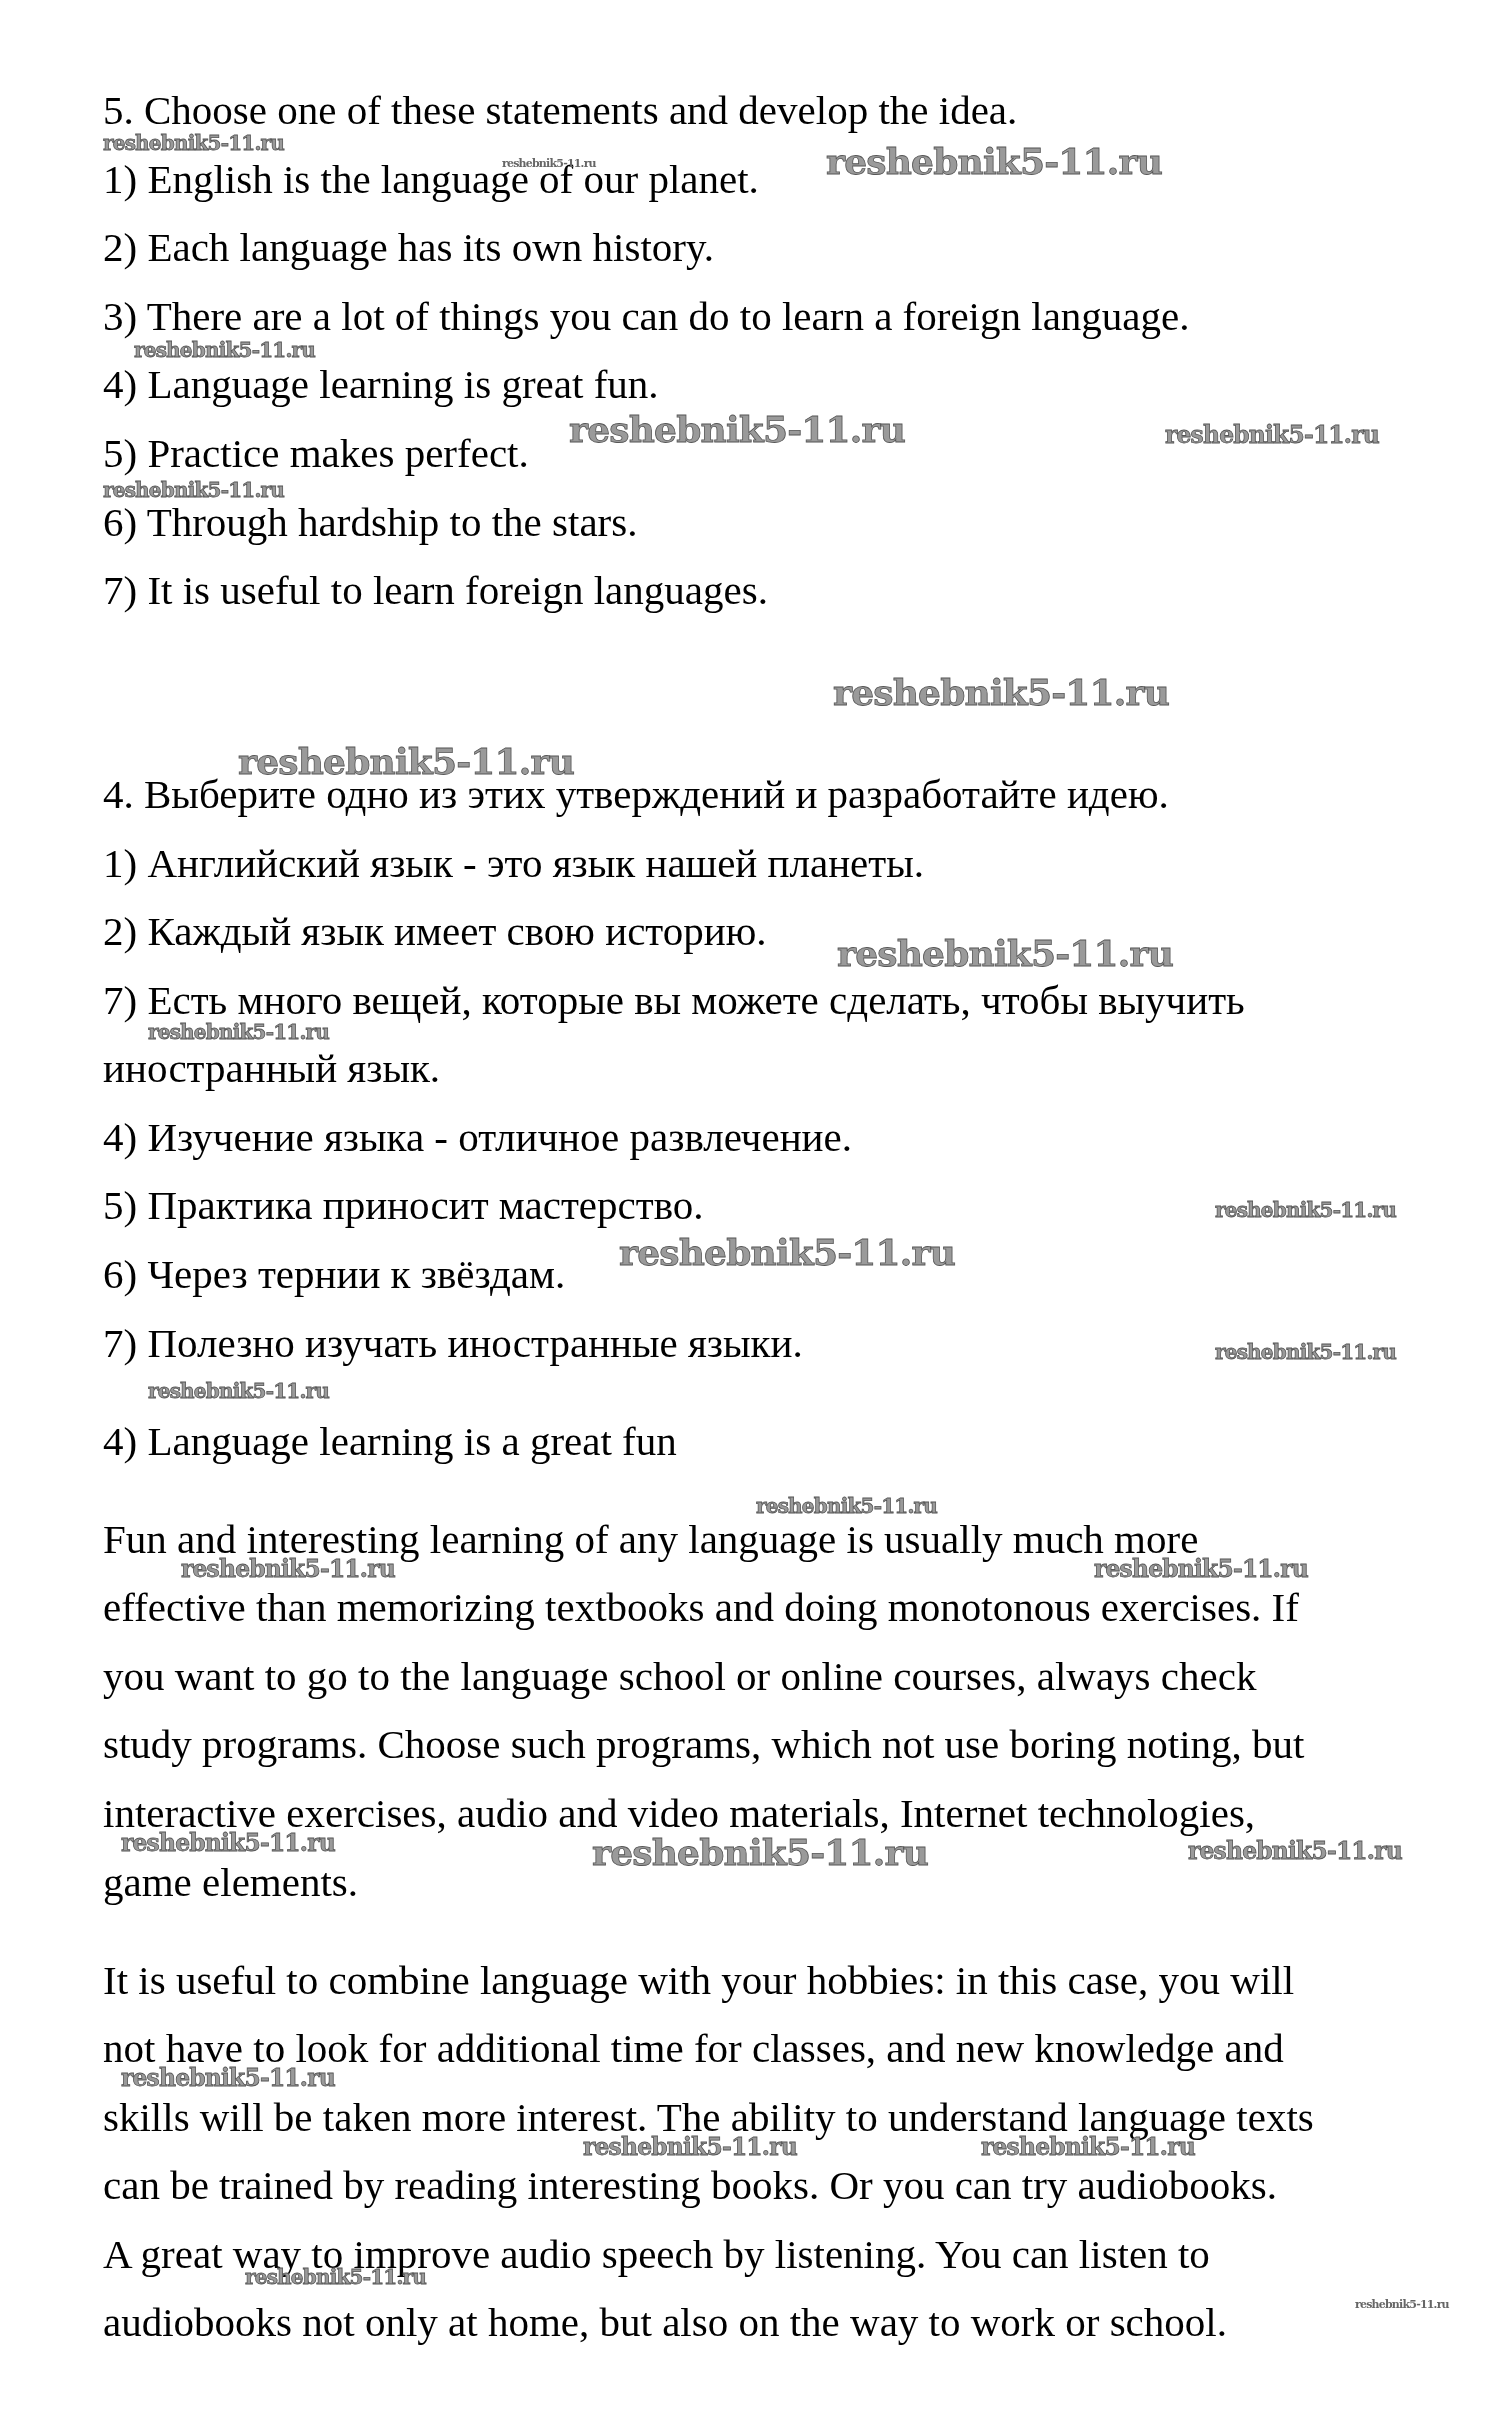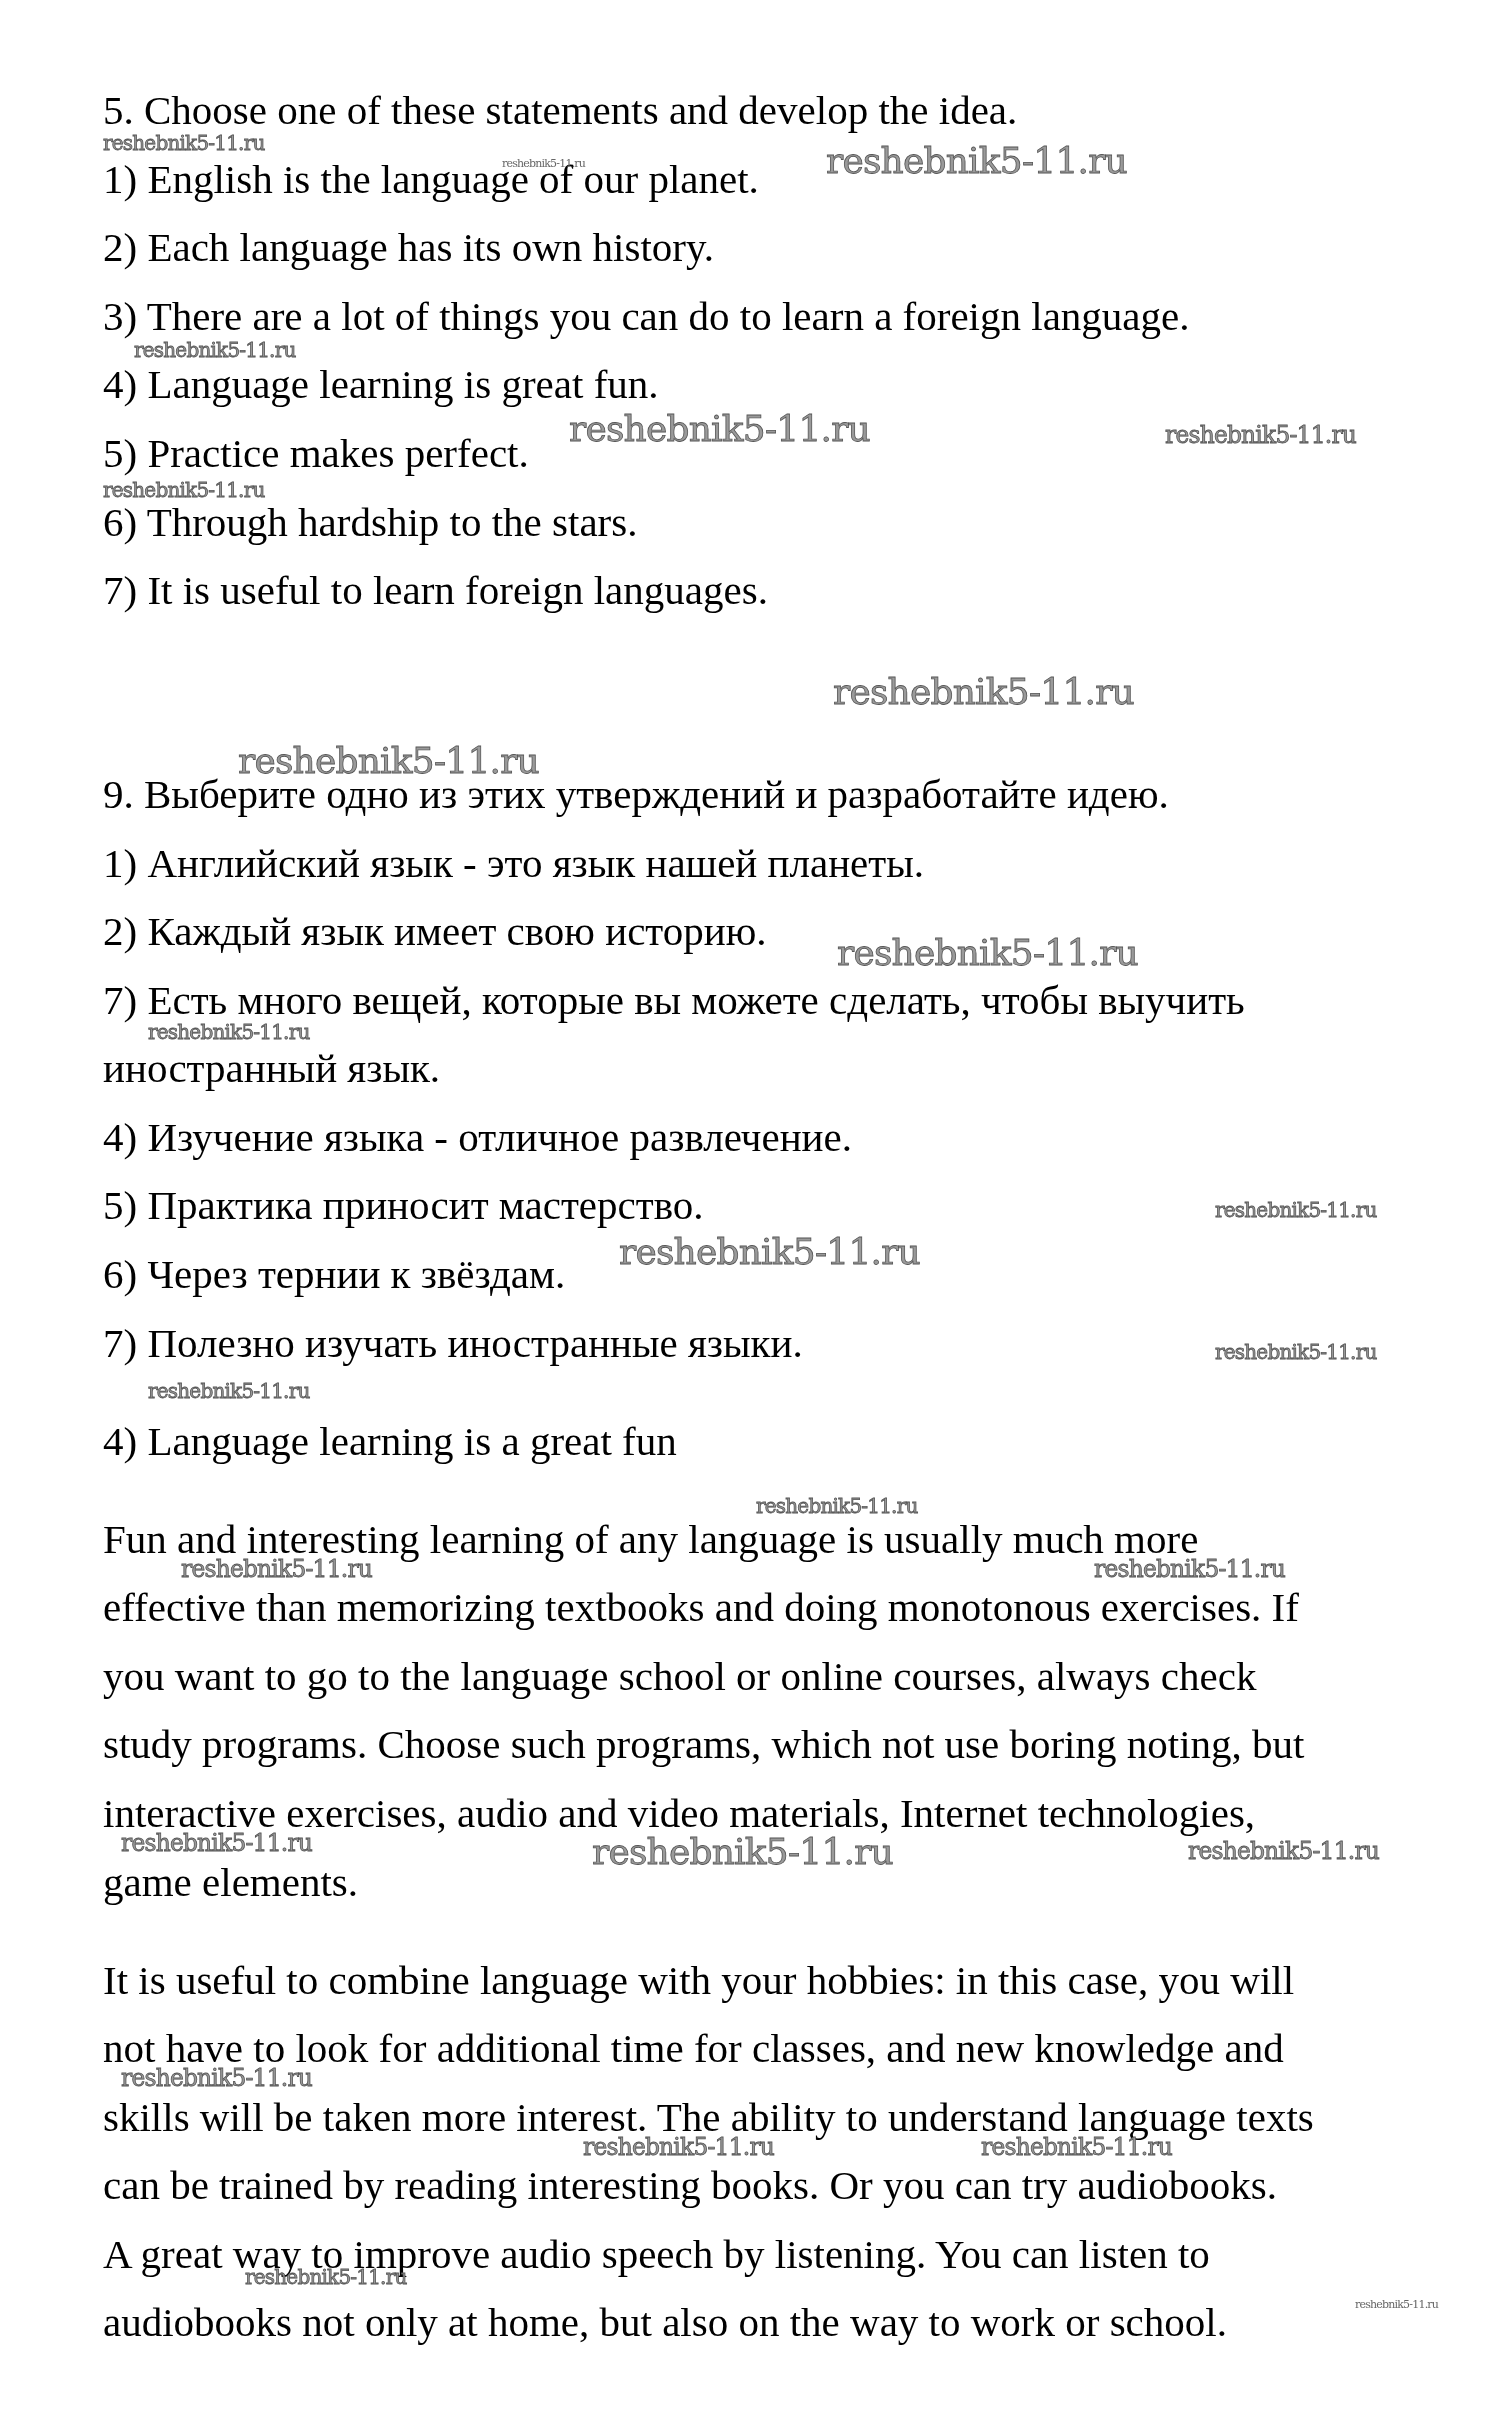--- a/index.html
+++ b/index.html
@@ -1,39 +1,39 @@
 <!DOCTYPE html>
 <html style="font-size:12.5px"><head>
 <meta charset="utf-8">
 <style>
   html, body { margin: 0; padding: 0; background: #ffffff; }
   body { width: 1512px; height: 2426px; position: relative; overflow: hidden;
          font-family: "Liberation Serif", "DejaVu Serif", serif; color: #000; }
   .line { position: absolute; left: 103px; font-size: 41px; line-height: 47px; white-space: nowrap; }
   .bold { font-weight: normal; }
-  .wm { position: absolute; font-family: "DejaVu Serif", "Liberation Serif", serif; font-weight: normal;
+  .wm { position: absolute; font-family: "DejaVu Serif", "Liberation Serif", serif; font-weight: bold;
         color: #9a9a9a; -webkit-text-stroke: 0.8px #555; letter-spacing: -0.8px; white-space: nowrap; }
   .wm.big { font-size: 36px; }
   .wm.mid { font-size: 23.4px; }
   .wm.small { font-size: 20px; }
   .wm.tiny { font-size: 11px; -webkit-text-stroke: 0; color: #666; }
 </style>
 </head>
 <body>
 
 <div class="line bold" style="top:87px">5. Choose one of these statements and develop the idea.</div>
 <div class="line" style="top:156px">1) English is the language of our planet.</div>
 <div class="line" style="top:224px">2) Each language has its own history.</div>
 <div class="line" style="top:293px">3) There are a lot of things you can do to learn a foreign language.</div>
 <div class="line" style="top:361px">4) Language learning is great fun.</div>
 <div class="line" style="top:430px">5) Practice makes perfect.</div>
 <div class="line" style="top:499px">6) Through hardship to the stars.</div>
 <div class="line" style="top:567px">7) It is useful to learn foreign languages.</div>
 
-<div class="line bold" style="top:771px">9. Выберите одно из этих утверждений и разработайте идею.</div>
+<div class="line bold" style="top:771px">4. Выберите одно из этих утверждений и разработайте идею.</div>
 <div class="line" style="top:840px">1) Английский язык - это язык нашей планеты.</div>
 <div class="line" style="top:908px">2) Каждый язык имеет свою историю.</div>
 <div class="line" style="top:977px">7) Есть много вещей, которые вы можете сделать, чтобы выучить</div>
 <div class="line" style="top:1045px">иностранный язык.</div>
 <div class="line" style="top:1114px">4) Изучение языка - отличное развлечение.</div>
 <div class="line" style="top:1182px">5) Практика приносит мастерство.</div>
 <div class="line" style="top:1251px">6) Через тернии к звёздам.</div>
 <div class="line" style="top:1320px">7) Полезно изучать иностранные языки.</div>
 
 <div class="line" style="top:1418px">4) Language learning is a great fun</div>

